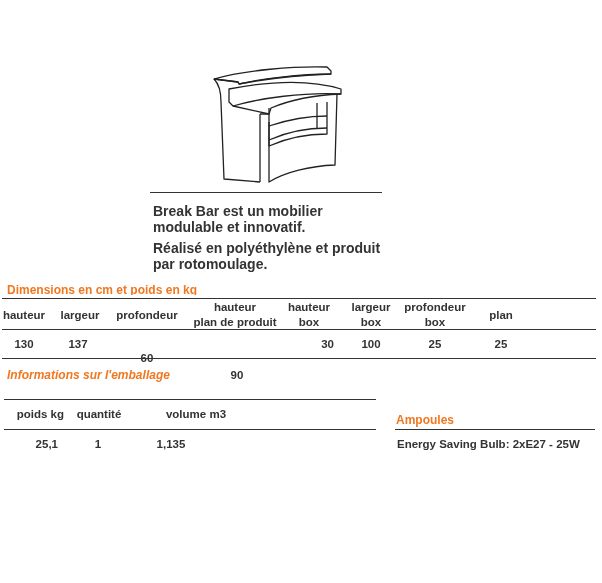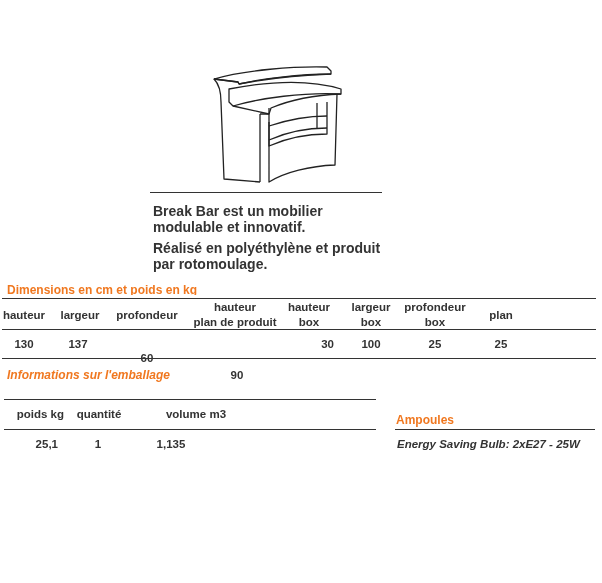--- a/index.html
+++ b/index.html
@@ -75,13 +75,13 @@
 <div class="th" style="left:8px;top:407px;width:56px;text-align:right;">poids kg</div>
 <div class="th" style="left:72px;top:407px;width:54px;">quantité</div>
 <div class="th" style="left:118px;top:407px;width:70px;margin-left:43px;">volume m3</div>
 <div class="hr" style="left:4px;top:429px;width:372px;"></div>
 <div class="td" style="left:12px;top:437px;width:46px;text-align:right;">25,1</div>
 <div class="td" style="left:78px;top:437px;width:40px;">1</div>
 <div class="td" style="left:140px;top:437px;width:62px;">1,135</div>
 
 <div class="section-title" style="left:396px;top:413px;">Ampoules</div>
 <div class="hr" style="left:395px;top:429px;width:200px;"></div>
-<div class="td" style="left:397px;top:437px;text-align:left;font-style:italic;">Energy Saving Bulb: 2xE27 - 25W</div>
+<div class="td" style="left:397px;top:437px;text-align:left;">Energy Saving Bulb: 2xE27 - 25W</div>
 
 </body></html>

